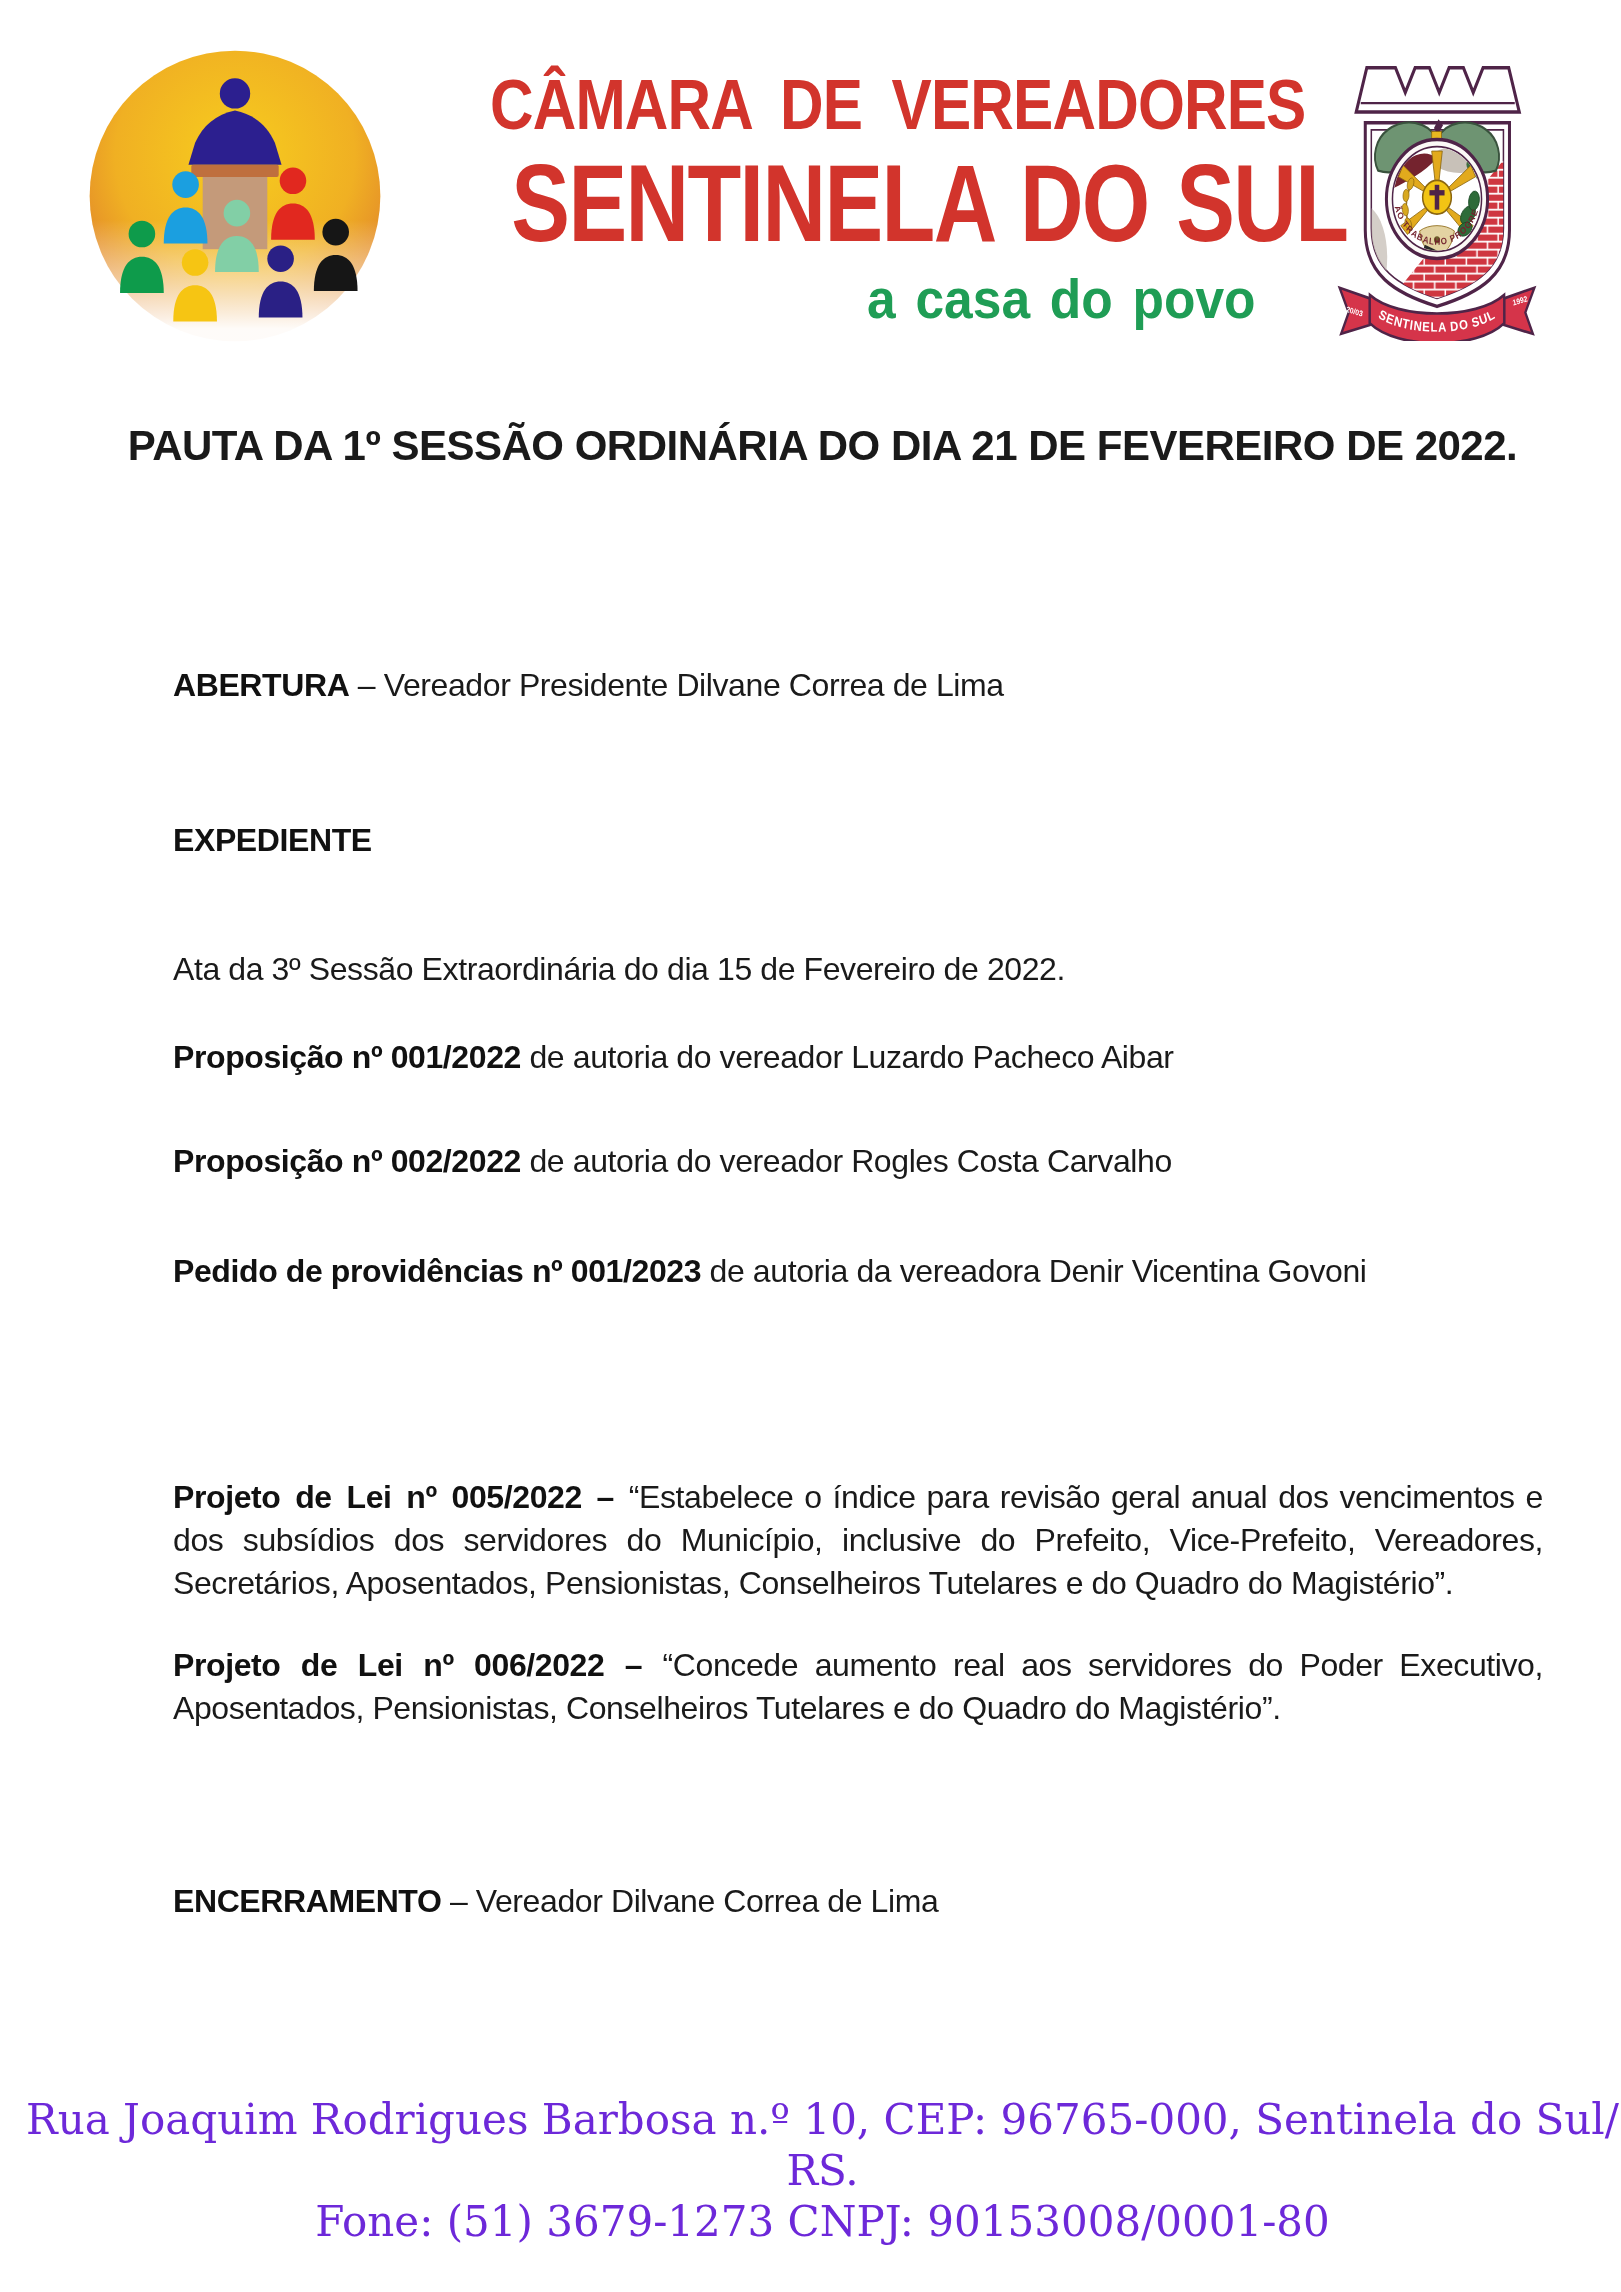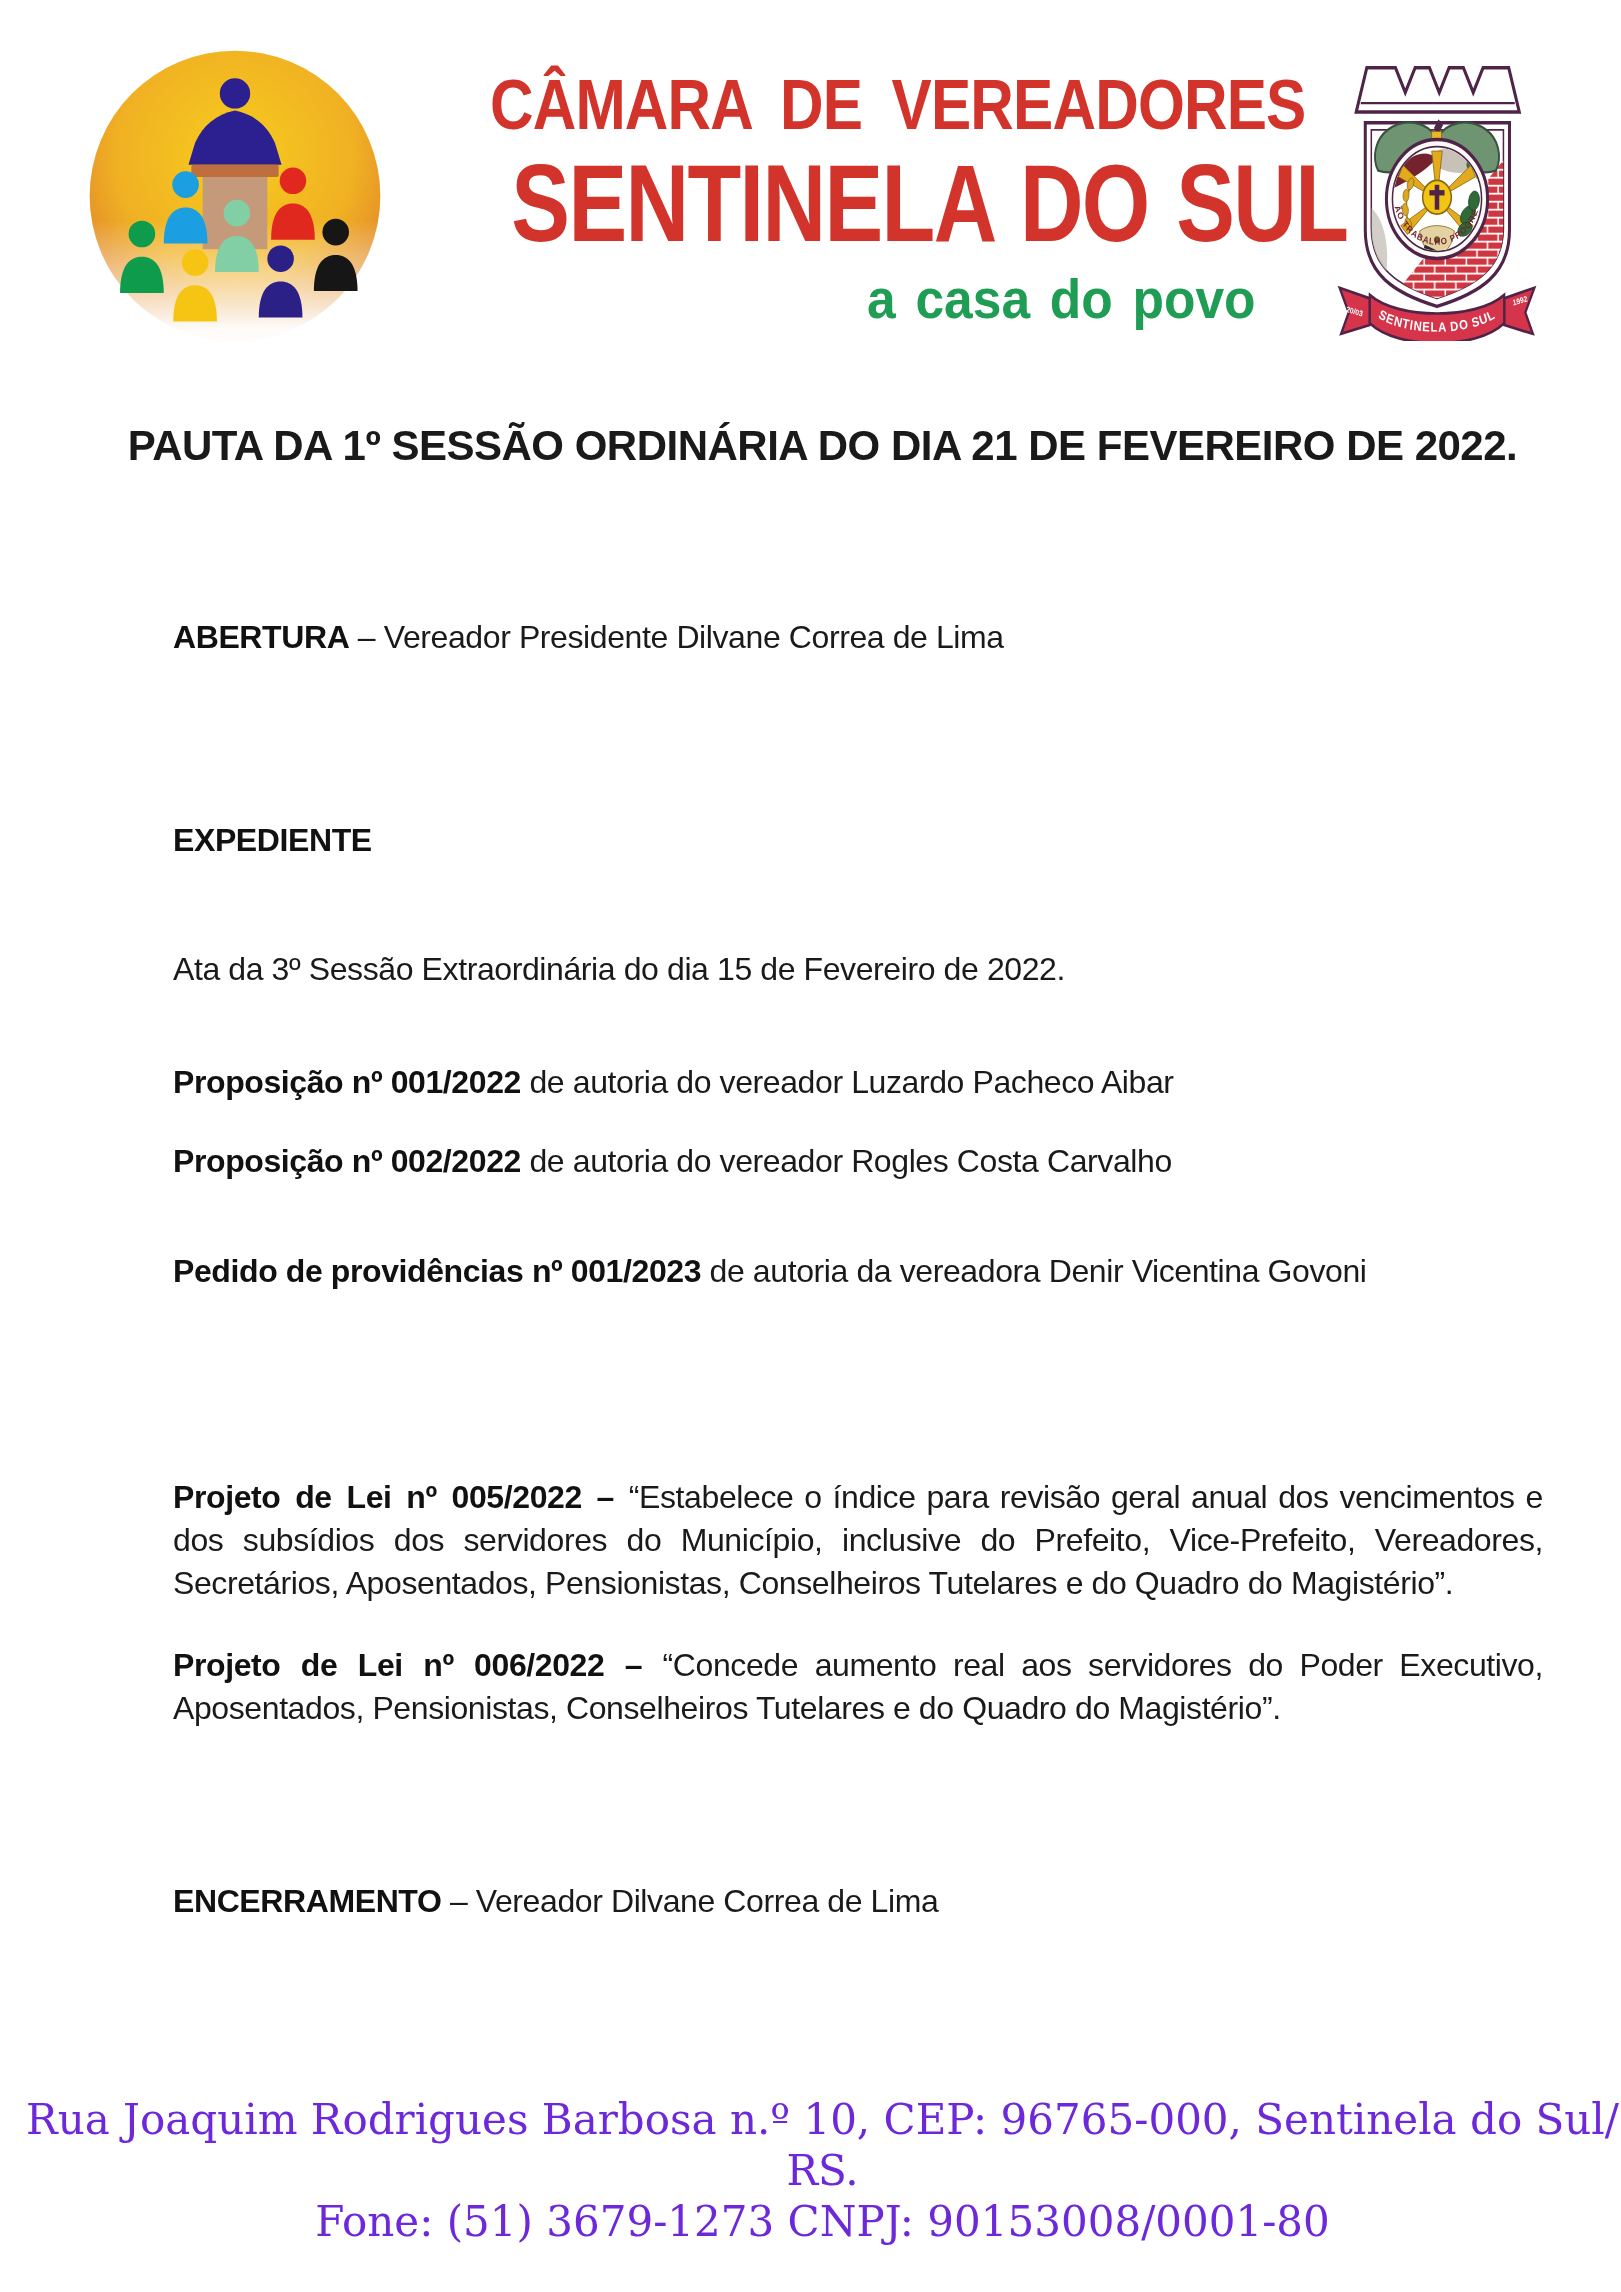--- a/index.html
+++ b/index.html
@@ -46,24 +46,24 @@
     font-size:32px;line-height:43px;letter-spacing:-0.4px;
     white-space:nowrap;
   }
   .body-par{
     position:absolute;left:173px;width:1370px;
     font-size:32px;line-height:43px;letter-spacing:-0.4px;
     text-align:justify;
   }
   .body-par b{word-spacing:3.9px;}
   b,strong{font-weight:bold;color:#111;}
-  .p-abertura{top:584px;}
+  .p-abertura{top:632px;}
   .p-expediente{top:787px;}
   .p-ata{top:916px;}
-  .p-prop1{top:1029px;}
+  .p-prop1{top:1004px;}
   .p-prop2{top:1108px;}
   .p-pedido{top:1218px;}
   .p-proj5{top:1444px;}
   .p-proj6{top:1612px;}
   .p-encerr{top:1848px;}
   
   .footer{
     position:absolute;top:2094px;left:0;width:100%;
     text-align:center;
     font-family:"DejaVu Serif","Liberation Serif",serif;

